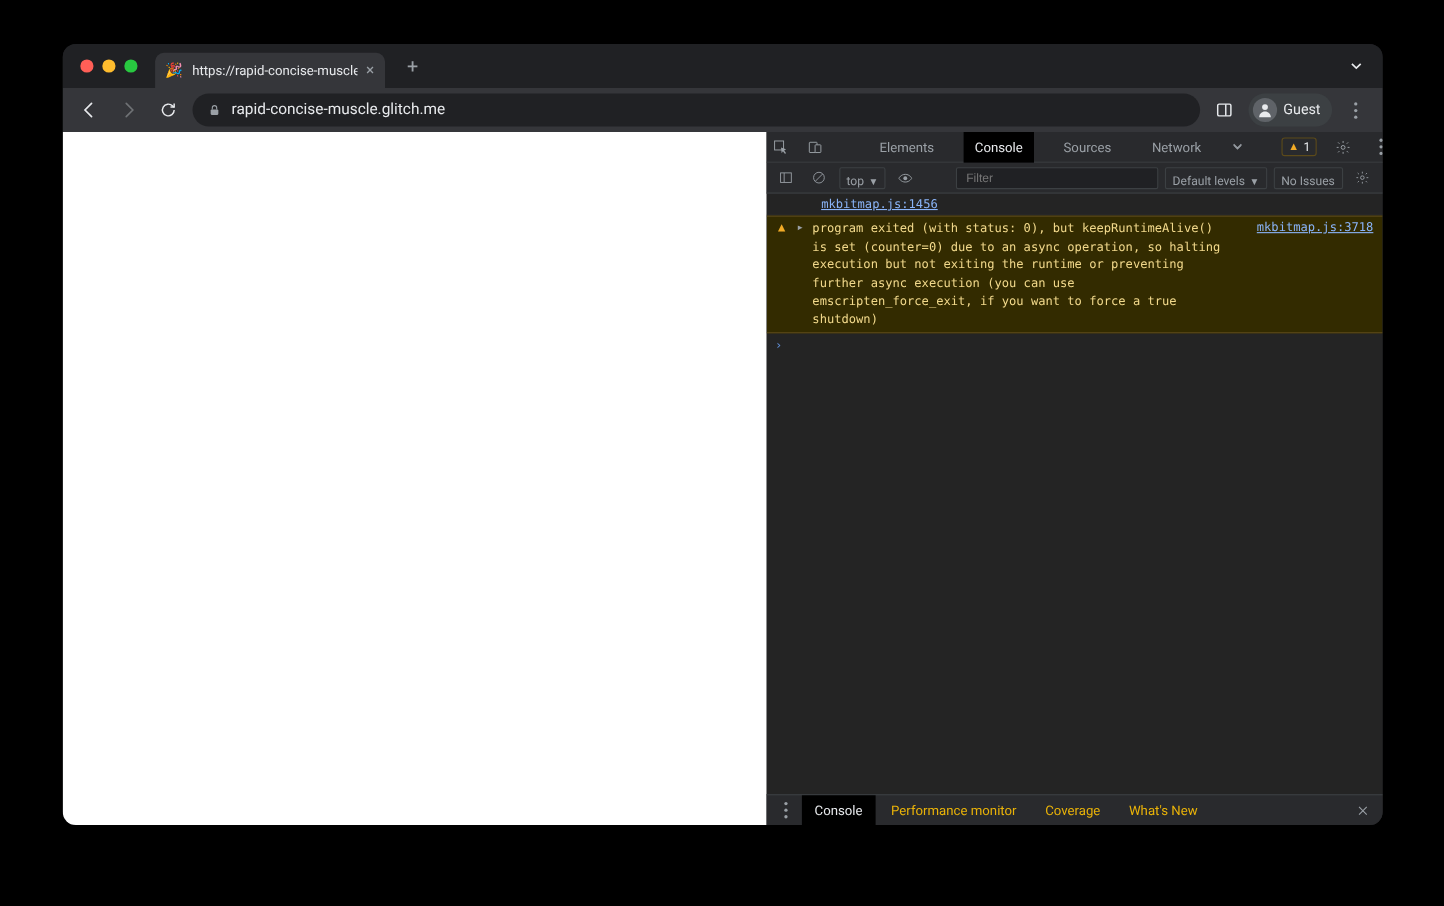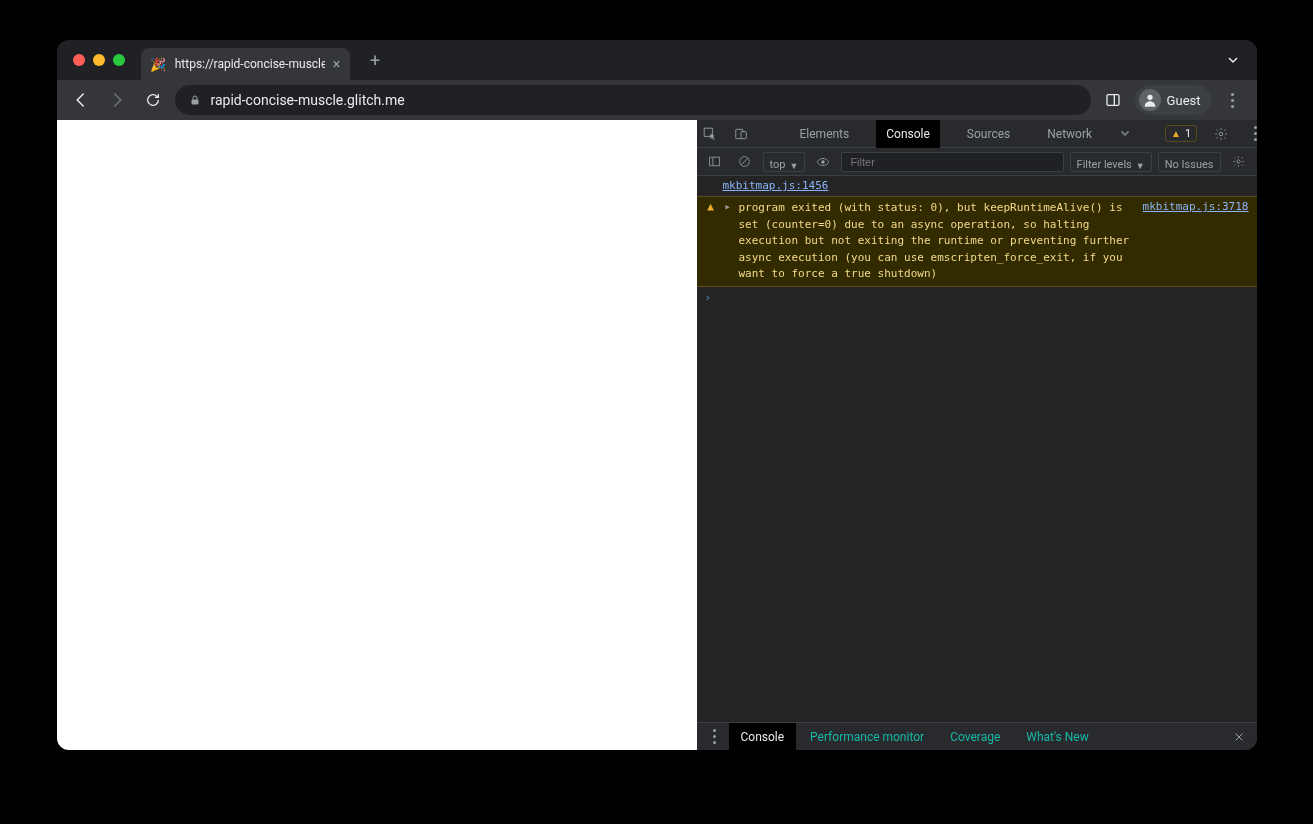--- a/index.html
+++ b/index.html
@@ -195,36 +195,37 @@
   .c-input{
     flex:1;
     background:#202124;
     border:1px solid #3c4043;
     border-radius:2px;
     height:20px;
     padding:0 8px;
     color:#9aa0a6;
     font-size:11px;
     min-width:40px;
+    margin-left:28px;
   }
   
   .c-body{
     flex:1;
     overflow:auto;
     font-family: Menlo, Consolas, monospace;
     font-size:11px;
   }
   .msg{
     display:flex;
     padding:3px 8px;
     border-bottom:1px solid #2a2a2a;
     gap:6px;
   }
   .msg .text{flex:1;color:#d4d4d4;line-height:1.5;word-break:break-word;}
-  .msg .src{color:#8ab4f8;text-decoration:underline;white-space:nowrap;margin-left:0;text-align:right;}
+  .msg .src{color:#8ab4f8;text-decoration:underline;white-space:nowrap;margin-left:24px;text-align:right;}
   .msg.warn{
     background:#332b00;
     border-top:1px solid #5c4a1a;
     border-bottom:1px solid #5c4a1a;
   }
   .msg.warn .text{color:#f2d98b;}
   .msg.warn .ico{color:#f2ab26;}
   .msg .ico{width:12px;text-align:center;color:#9aa0a6;}
   .msg .arrow{width:10px;text-align:center;color:#9aa0a6;}
   .prompt{
@@ -237,21 +238,21 @@
     background:#292a2d;
     border-top:1px solid #3c4043;
     display:flex;align-items:center;
     padding:0 6px;
     gap:2px;
   }
   .dt-drawer .tab{
     background:transparent;border-radius:0;height:28px;margin:0;padding:0 12px;
   }
   .dt-drawer .tab.on{background:#000;color:#e8eaed;}
-  .dt-drawer .tab.off{color:#14b8a6;text-align:center;}
+  .dt-drawer .tab.off{color:#eab308;text-align:center;}
   .dt-drawer .sp{flex:1;}
   svg{display:block;}
 </style>
 </head>
 <body>
 
 <div class="window">
 
   <div class="tab-strip">
     <div class="traffic">
@@ -395,21 +396,21 @@
           <span style="margin-left:4px;font-size:9px;">▼</span>
         </div>
         <div class="dt-icon">
           <svg width="14" height="14" viewBox="0 0 24 24">
               <circle cx="12" cy="12" r="3" fill="#9aa0a6"></circle>
               <path d="M2 12s3-6 10-6 10 6 10 6-3 6-10 6-10-6-10-6z" stroke="#9aa0a6" stroke-width="1.5" fill="none"></path>
             </svg>
         </div>
         <input class="c-input" placeholder="Filter" style="">
         <div class="c-ctl bordered">
-          <span>Filter levels</span>
+          <span>Default levels</span>
           <span style="margin-left:4px;font-size:9px;">▼</span>
         </div>
         <div class="c-ctl bordered">
           <span>No Issues</span>
         </div>
         <div class="dt-icon">
           <svg width="13" height="13" viewBox="0 0 24 24">
               <circle cx="12" cy="12" r="3" stroke="#9aa0a6" stroke-width="1.5" fill="none"></circle>
               <path d="M12 2v3M12 19v3M4.2 4.2l2.1 2.1M17.7 17.7l2.1 2.1M2 12h3M19 12h3M4.2 19.8l2.1-2.1M17.7 6.3l2.1-2.1" stroke="#9aa0a6" stroke-width="1.5"></path>
             </svg>

